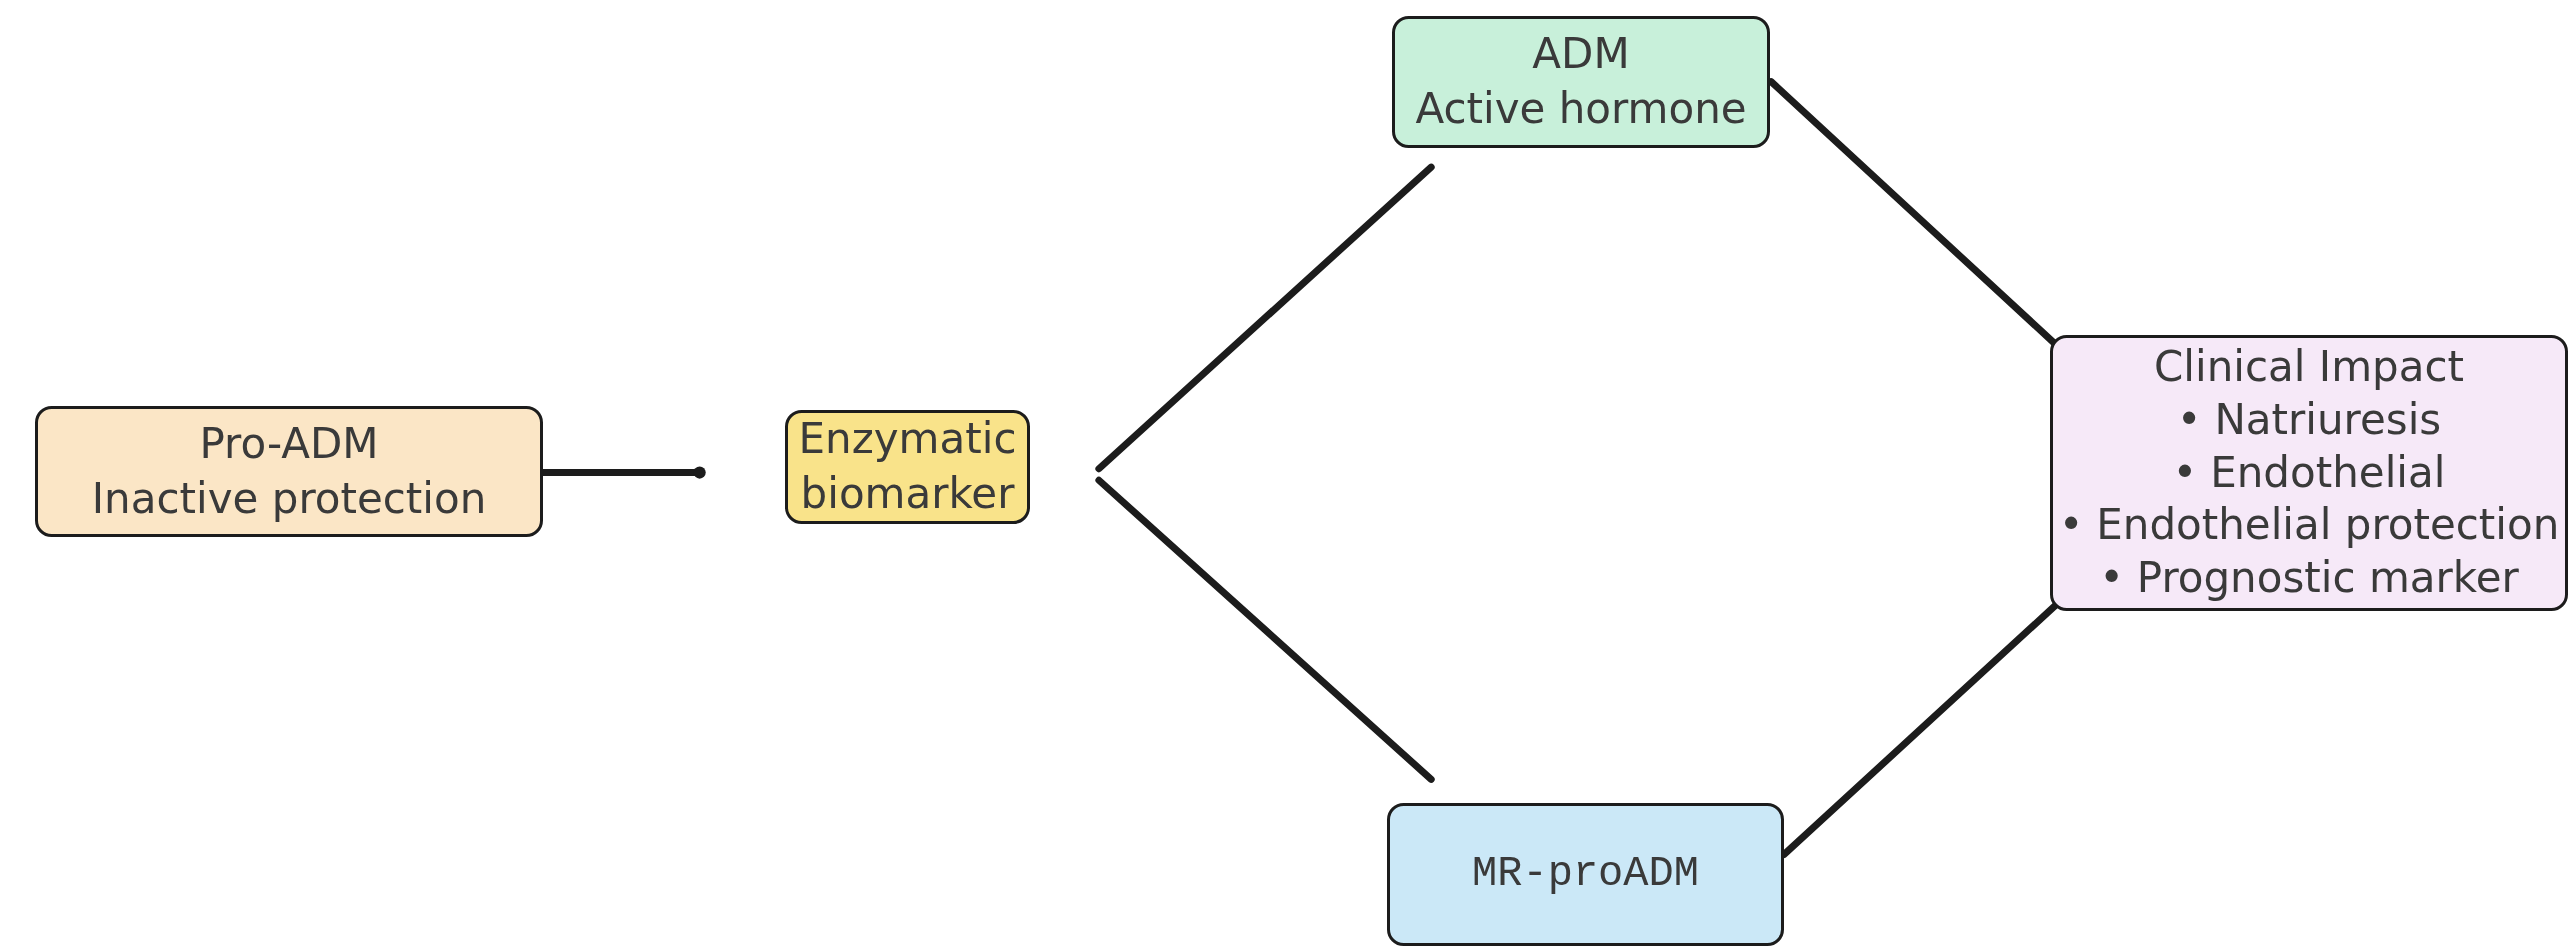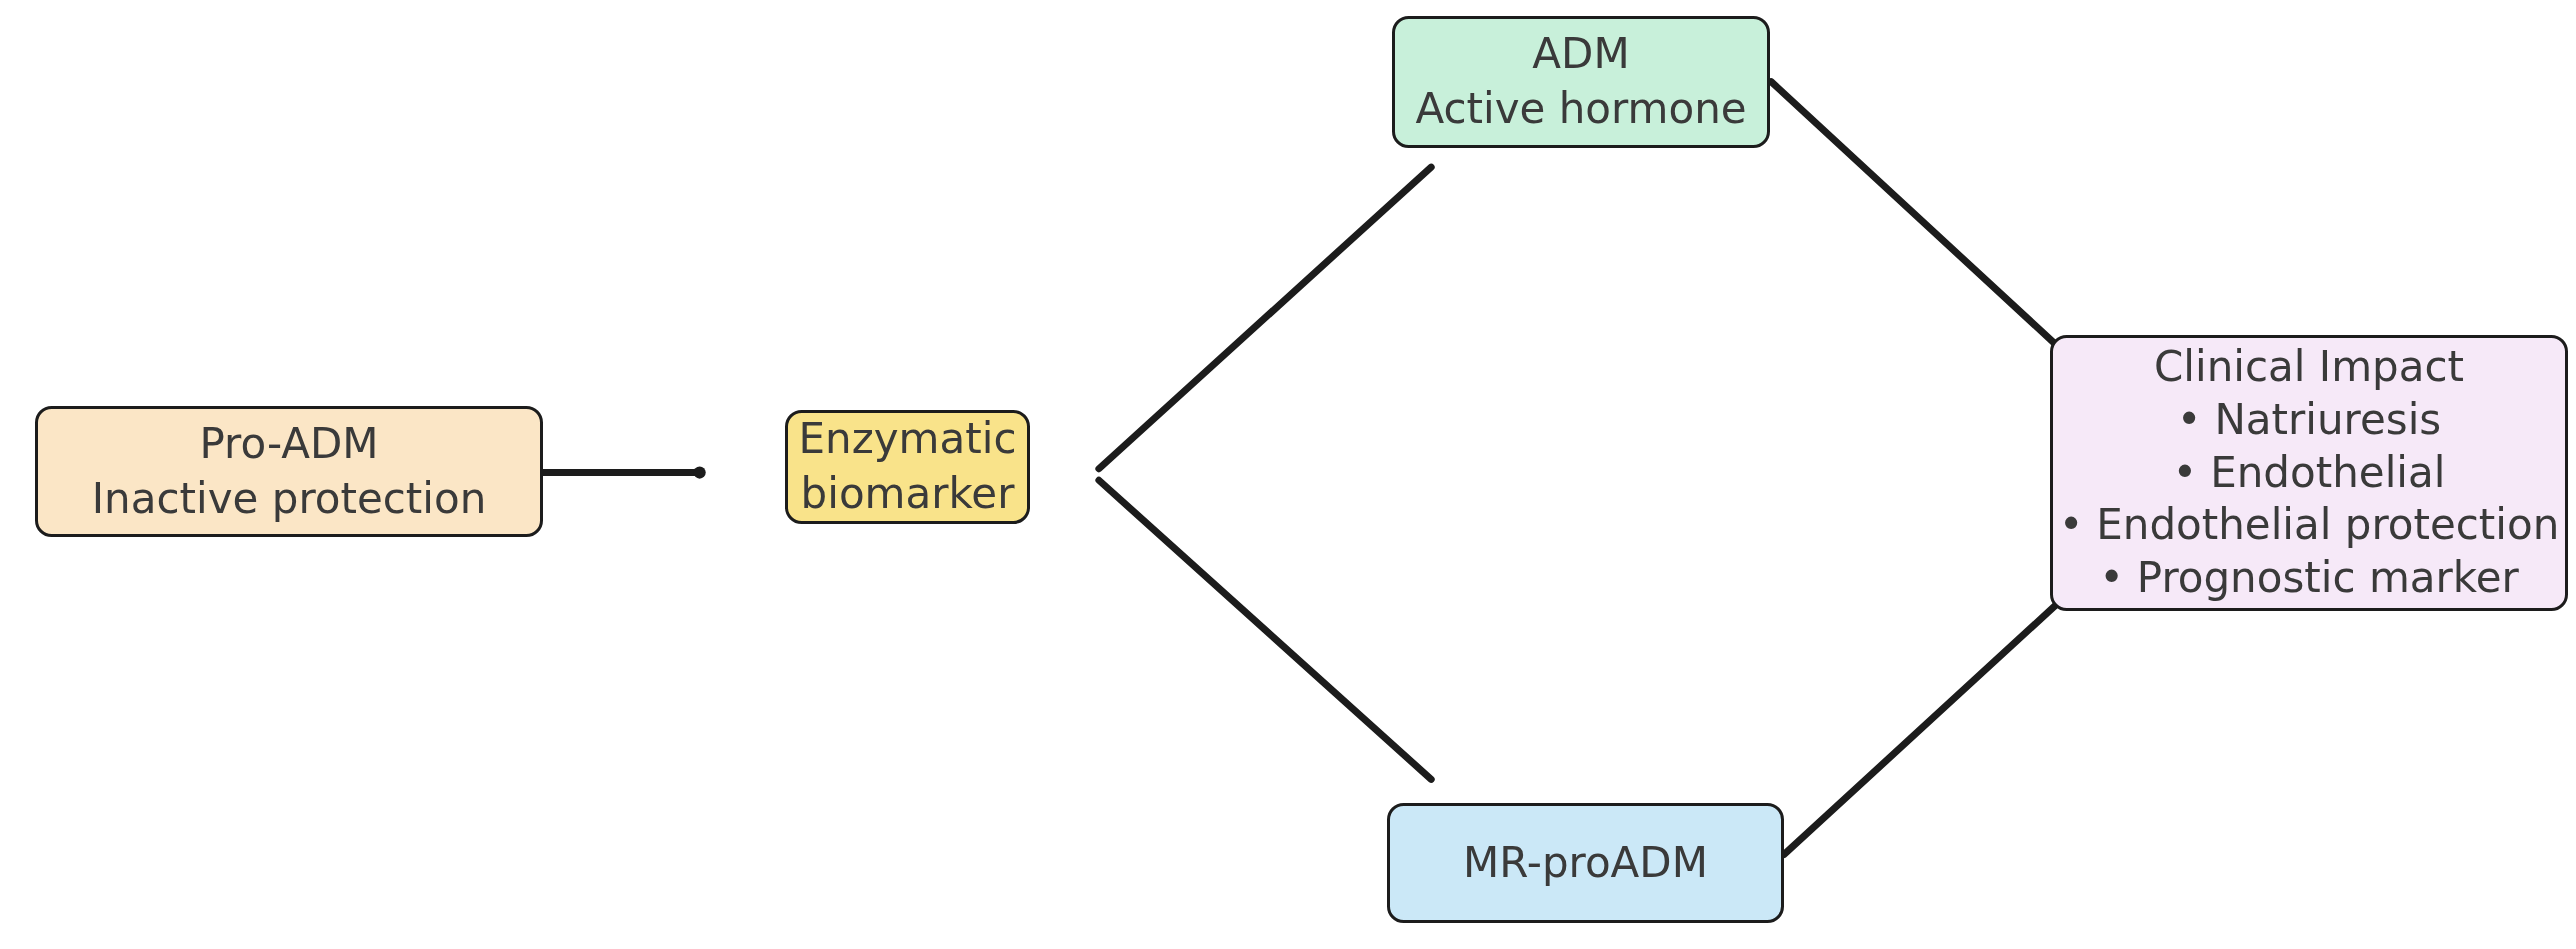--- a/index.html
+++ b/index.html
@@ -26,21 +26,21 @@
     text-align: center;
     border: 3.8px solid #1c1c1c;
     border-radius: 16.6px;
     font-size: 42px;
     line-height: 1.3;
     color: #3a3a3a;
   }
   #node-pro-adm          { left: 16px;   top: 406px;  width: 508px; height: 131px; margin-left: 19px; }
   #node-enzymatic        { left: 785px; top: 410px;  width: 245px; height: 114px; }
   #node-adm              { left: 1392px; top: 16px;   width: 378px; height: 132px; }
-  #node-mr-proadm        { left: 1387px; top: 803px; width: 397px; height: 120px; }
+  #node-mr-proadm        { left: 1387px; top: 803px; width: 397px; height: 143px; font-family: Liberation Mono, monospace; }
   #node-clinical-impact  { left: 2050px; top: 335px;  width: 518px; height: 276px; line-height: 1.26; }
   .node-line { display: block; white-space: nowrap; }
   .bullet-line .bullet { margin-right: 12.8px; }
 </style>
 </head>
 <body>
 
 <div id="canvas" style="background-color: rgb(255, 255, 255);">
 
   <svg id="connector-layer" xmlns="http://www.w3.org/2000/svg" viewBox="0 0 4037 1488">

